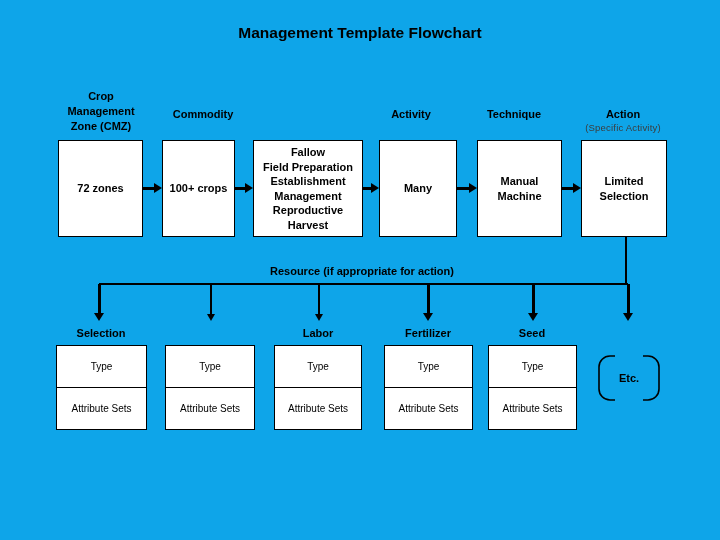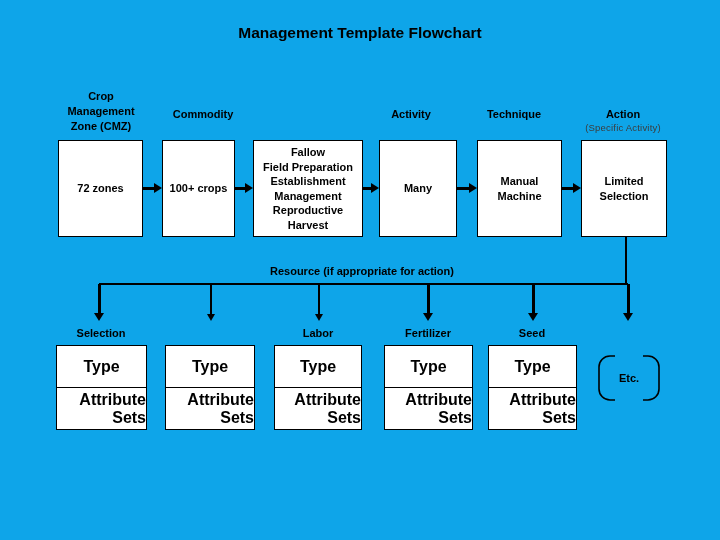--- a/index.html
+++ b/index.html
@@ -57,21 +57,21 @@
   #va-3s{left:427px;}  #va-3h{left:423px;}
   #va-4s{left:531.5px;}#va-4h{left:527.5px;}
   #va-5s{left:626.5px;}#va-5h{left:622.5px;}
   
   .rlabel{position:absolute;top:327px;width:100px;text-align:center;font-weight:bold;font-size:11px;}
   #rl-0{left:51px;} #rl-1{left:160px;margin-top:36px;} #rl-2{left:268px;} #rl-3{left:378px;} #rl-4{left:482px;}
   
   .rbox{position:absolute;top:345px;height:85px;border:1.5px solid #000;box-sizing:border-box;
         background:#fff;display:flex;flex-direction:column;}
   .rcell{flex:1;display:flex;align-items:center;justify-content:center;
-         font-weight:bold;font-size:16px;text-align:right;}
+         font-weight:normal;font-size:10px;text-align:center;}
   .rcell + .rcell{border-top:1.5px solid #000;}
   #rb-0{left:56px;width:91px;}
   #rb-1{left:165px;width:90px;}
   #rb-2{left:274px;width:88px;}
   #rb-3{left:384px;width:89px;}
   #rb-4{left:488px;width:89px;}
   
   #etc-wrap{position:absolute;left:598px;top:355px;width:62px;height:46px;}
   #etc-text{position:absolute;left:0;top:0;width:62px;height:46px;display:flex;
             align-items:center;justify-content:center;font-weight:bold;font-size:11px;}

